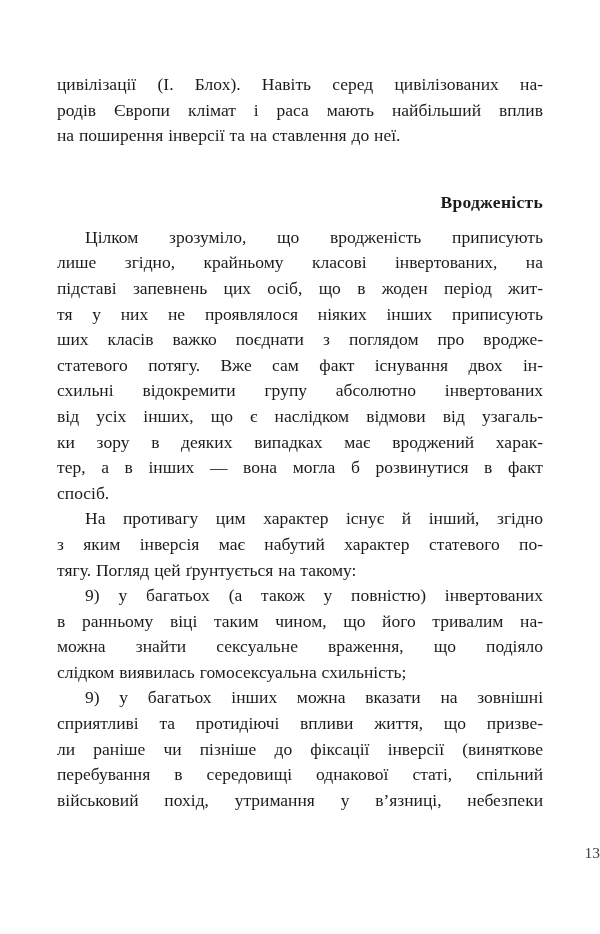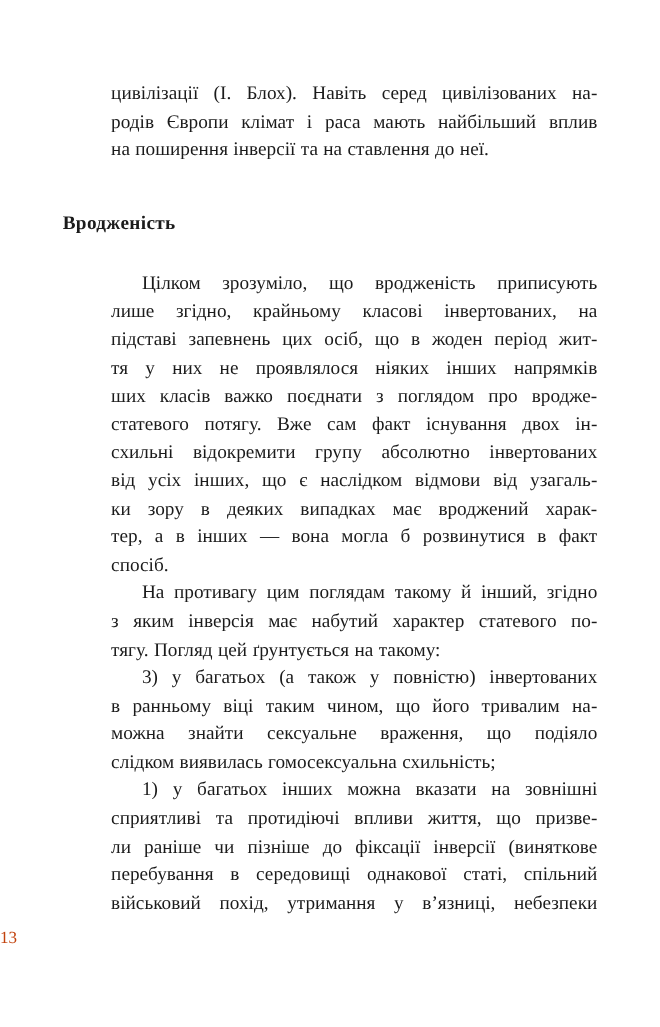--- a/index.html
+++ b/index.html
@@ -24,84 +24,83 @@
   }
   .paragraph {
     margin: 0;
   }
   .line {
     font-size: 17.5px;
     line-height: 25.6px;
     text-align: justify;
     text-align-last: justify;
     word-spacing: 0.5px;
-    margin-left: 44px;
   }
   .line.no-just {
     text-align-last: left;
   }
   .line.indent {
     text-indent: 28px;
   }
   .heading {
-    text-align: left;
+    text-align: right;
     font-weight: bold;
     font-size: 17.5px;
     line-height: 22px;
     margin-top: 42px;
-    margin-bottom: 32px;
+    margin-bottom: 12px;
     letter-spacing: 0.3px;
   }
   .page-number {
     position: absolute;
     left: 0;
     right: 0;
     bottom: 72px;
-    text-align: left;
+    text-align: right;
     font-size: 15.5px;
-    color: #c2410c;
+    color: #404040;
   }
 </style>
 </head>
 <body>
 
 <div class="page">
   <div class="content" id="content">
       <div class="paragraph">
         <div class="line">цивілізації (І. Блох). Навіть серед цивілізованих на-</div>
         <div class="line">родів Європи клімат і раса мають найбільший вплив</div>
         <div class="line no-just">на поширення інверсії та на ставлення до неї.</div>
       </div>
       <div class="heading">Вродженість</div>
       <div class="paragraph">
         <div class="line indent">Цілком зрозуміло, що вродженість приписують</div>
         <div class="line">лише згідно, крайньому класові інвертованих, на</div>
         <div class="line">підставі запевнень цих осіб, що в жоден період жит-</div>
-        <div class="line">тя у них не проявлялося ніяких інших напрямків</div>
+        <div class="line">тя у них не проявлялося ніяких інших приписують</div>
         <div class="line">ших класів важко поєднати з поглядом про вродже-</div>
         <div class="line">статевого потягу. Вже сам факт існування двох ін-</div>
         <div class="line">схильні відокремити групу абсолютно інвертованих</div>
         <div class="line">від усіх інших, що є наслідком відмови від узагаль-</div>
         <div class="line">ки зору в деяких випадках має вроджений харак-</div>
         <div class="line">тер, а в інших — вона могла б розвинутися в факт</div>
         <div class="line no-just">спосіб.</div>
       </div>
       <div class="paragraph">
-        <div class="line indent">На противагу цим поглядам такому й інший, згідно</div>
+        <div class="line indent">На противагу цим характер існує й інший, згідно</div>
         <div class="line">з яким інверсія має набутий характер статевого по-</div>
         <div class="line no-just">тягу. Погляд цей ґрунтується на такому:</div>
       </div>
       <div class="paragraph">
-        <div class="line indent">3) у багатьох (а також у повністю) інвертованих</div>
+        <div class="line indent">9) у багатьох (а також у повністю) інвертованих</div>
         <div class="line">в ранньому віці таким чином, що його тривалим на-</div>
         <div class="line">можна знайти сексуальне враження, що подіяло</div>
         <div class="line no-just">слідком виявилась гомосексуальна схильність;</div>
       </div>
       <div class="paragraph">
-        <div class="line indent">1) у багатьох інших можна вказати на зовнішні</div>
+        <div class="line indent">9) у багатьох інших можна вказати на зовнішні</div>
         <div class="line">сприятливі та протидіючі впливи життя, що призве-</div>
         <div class="line">ли раніше чи пізніше до фіксації інверсії (виняткове</div>
         <div class="line">перебування в середовищі однакової статі, спільний</div>
         <div class="line">військовий похід, утримання у в’язниці, небезпеки</div>
       </div>
     </div>
   <div class="page-number">13</div>
 </div>
 
 </body></html>

